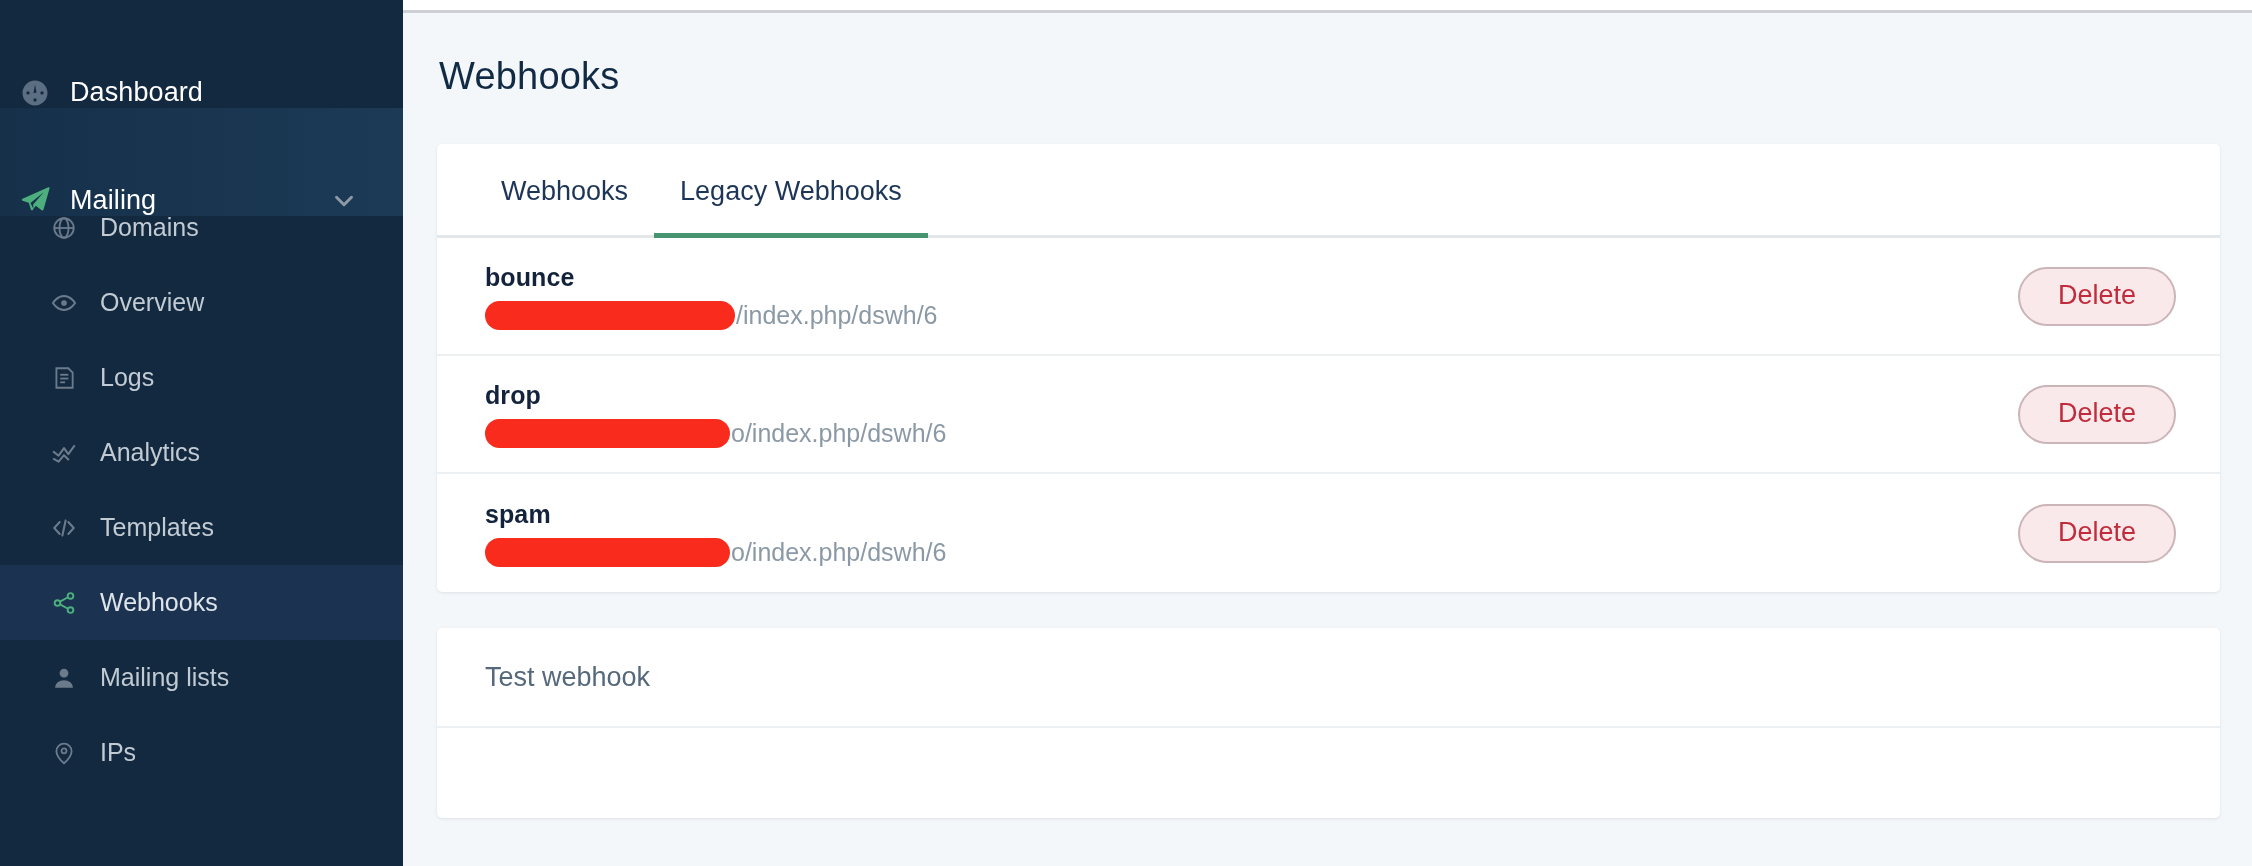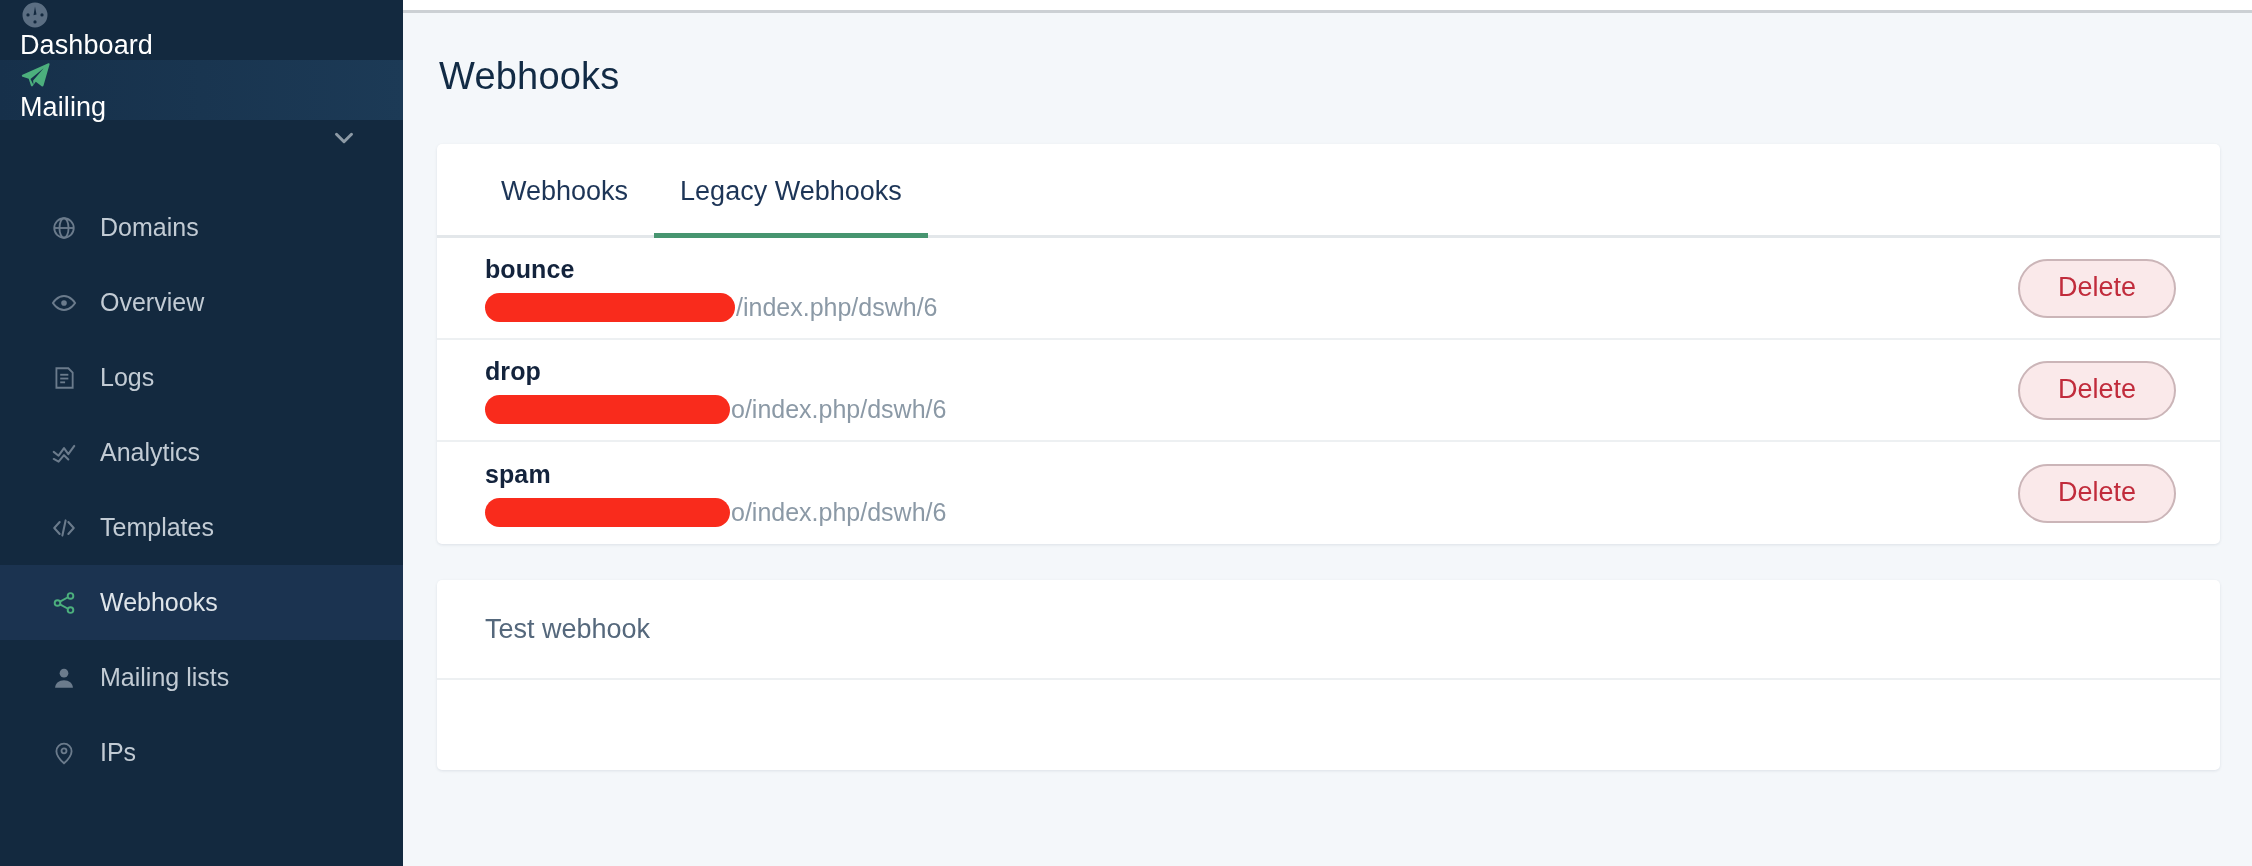--- a/index.html
+++ b/index.html
@@ -24,26 +24,25 @@
     background: #13293f;
     flex: 0 0 403px;
     position: relative;
     overflow: hidden;
   }
   .nav-top {
     height: 188px;
   }
   .nav-item {
     display: flex;
-    align-items: flex-start;
-    height: 60px;
+    align-items: flex-end;
+    height: 108px;
     padding-left: 12px;
     cursor: pointer;
     position: relative;
-    flex-direction: column;
   }
   .nav-item.primary { padding-left: 10px; }
   .nav-item .ico {
     width: 50px;
     min-width: 50px;
     display: flex;
     align-items: center;
     justify-content: center;
     color: #5b6e82;
   }
@@ -150,21 +149,21 @@
     content: "";
     position: absolute;
     left: 0; right: 0; bottom: -3px;
     height: 5px;
     background: #479570;
   }
 
   .wh-row {
     display: flex;
     align-items: center;
-    height: 102px;
+    height: 118px;
     padding: 0 44px 0 48px;
     border-bottom: 2px solid #edf0f2;
   }
   .wh-row:last-child { border-bottom: none; }
   .wh-info { flex: 1 1 auto; min-width: 0; }
   .wh-name {
     font-size: 25px;
     font-weight: bold;
     color: #13233c;
     margin-bottom: 9px;

